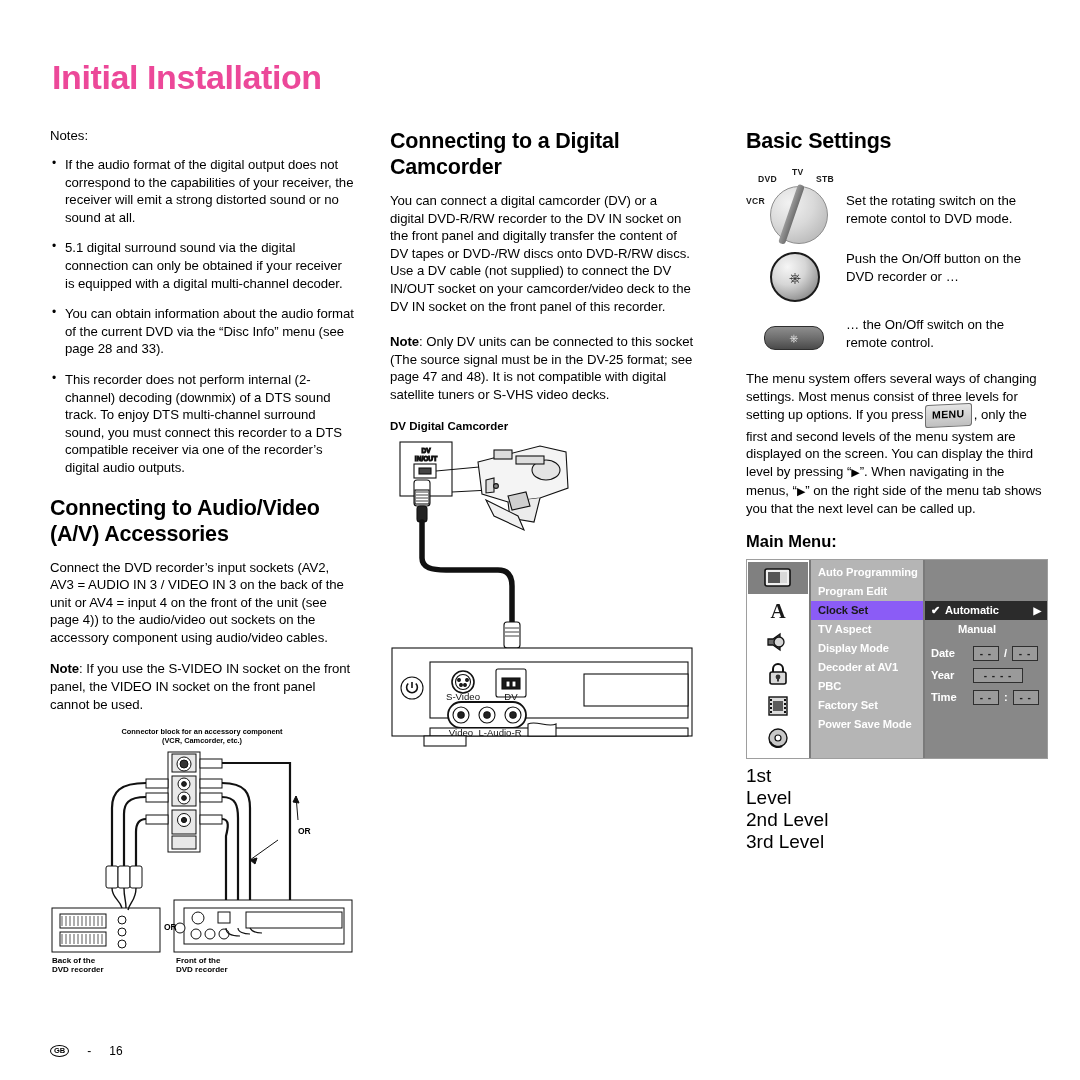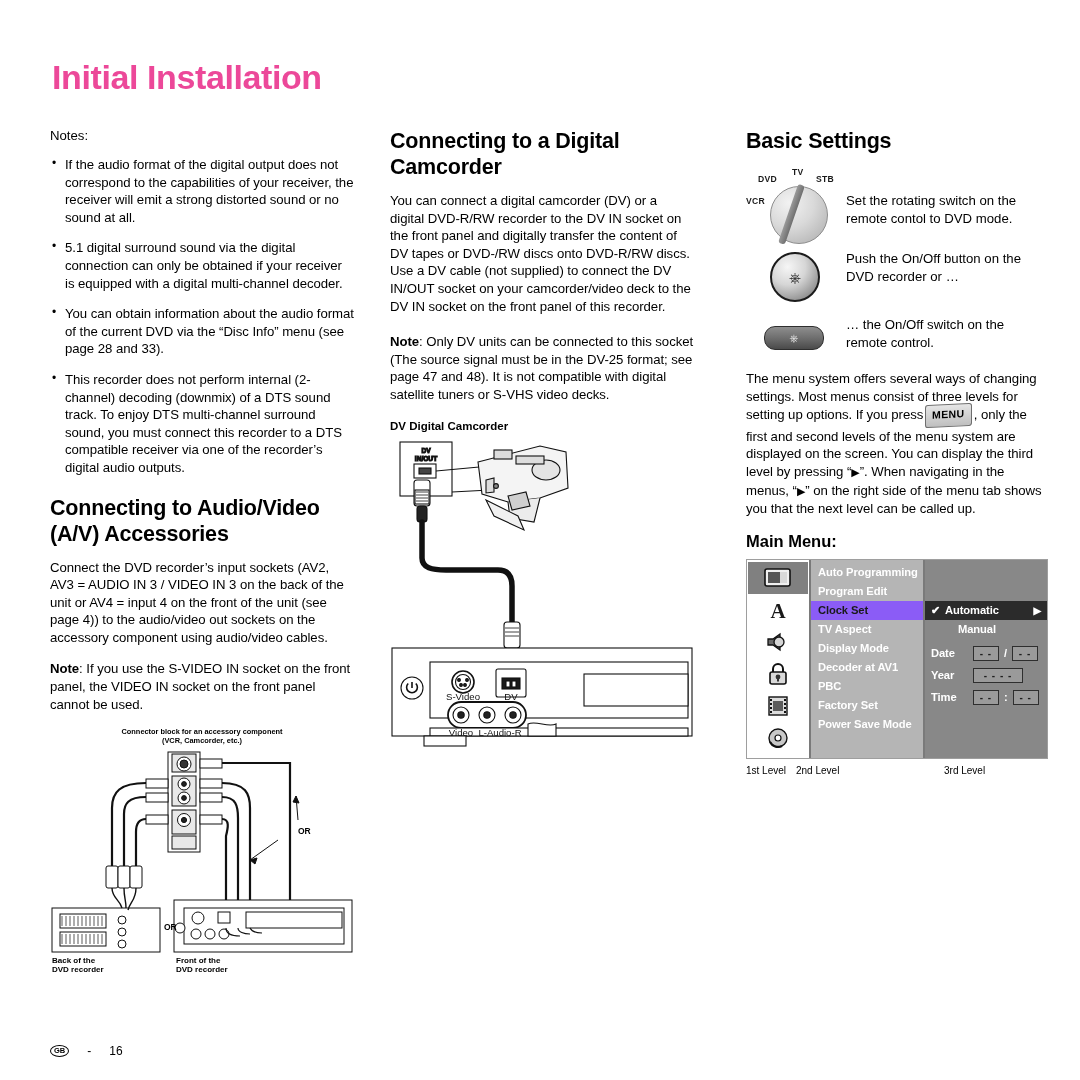--- a/index.html
+++ b/index.html
@@ -134,21 +134,21 @@
   .fld{margin-top:7px;display:flex;align-items:center;padding-left:6px;}
   .fld .lbl{font-size:11.2px;font-weight:bold;color:#ffffff;width:42px;letter-spacing:-0.1px;}
   .box{
     display:inline-block;background:#9a9a9a;border:1px solid #2e2e2e;
     color:#1e1e1e;font-size:10px;font-weight:bold;text-align:center;
     padding:1px 0;min-width:24px;letter-spacing:1px;
   }
   .box.wide{min-width:48px;}
   .sepch{color:#fff;font-size:11px;font-weight:bold;padding:0 5px;}
 
-  .levels{display:flex;margin-top:6px;font-size:10px;}
+  .levels{display:flex;margin-top:6px;font-size:19px;flex-direction:column;}
   .lv1{width:50px;}
   .lv2{width:148px;}
 
   
   .fig-cap{font-size:11.5px;font-weight:bold;text-align:left;margin-bottom:4px;}
   .fig-cap2{font-size:7px;font-weight:bold;text-align:center;line-height:9px;}
   .tiny{font-size:6.6px;font-weight:bold;}
 
   svg{display:block;}
   .footer{

